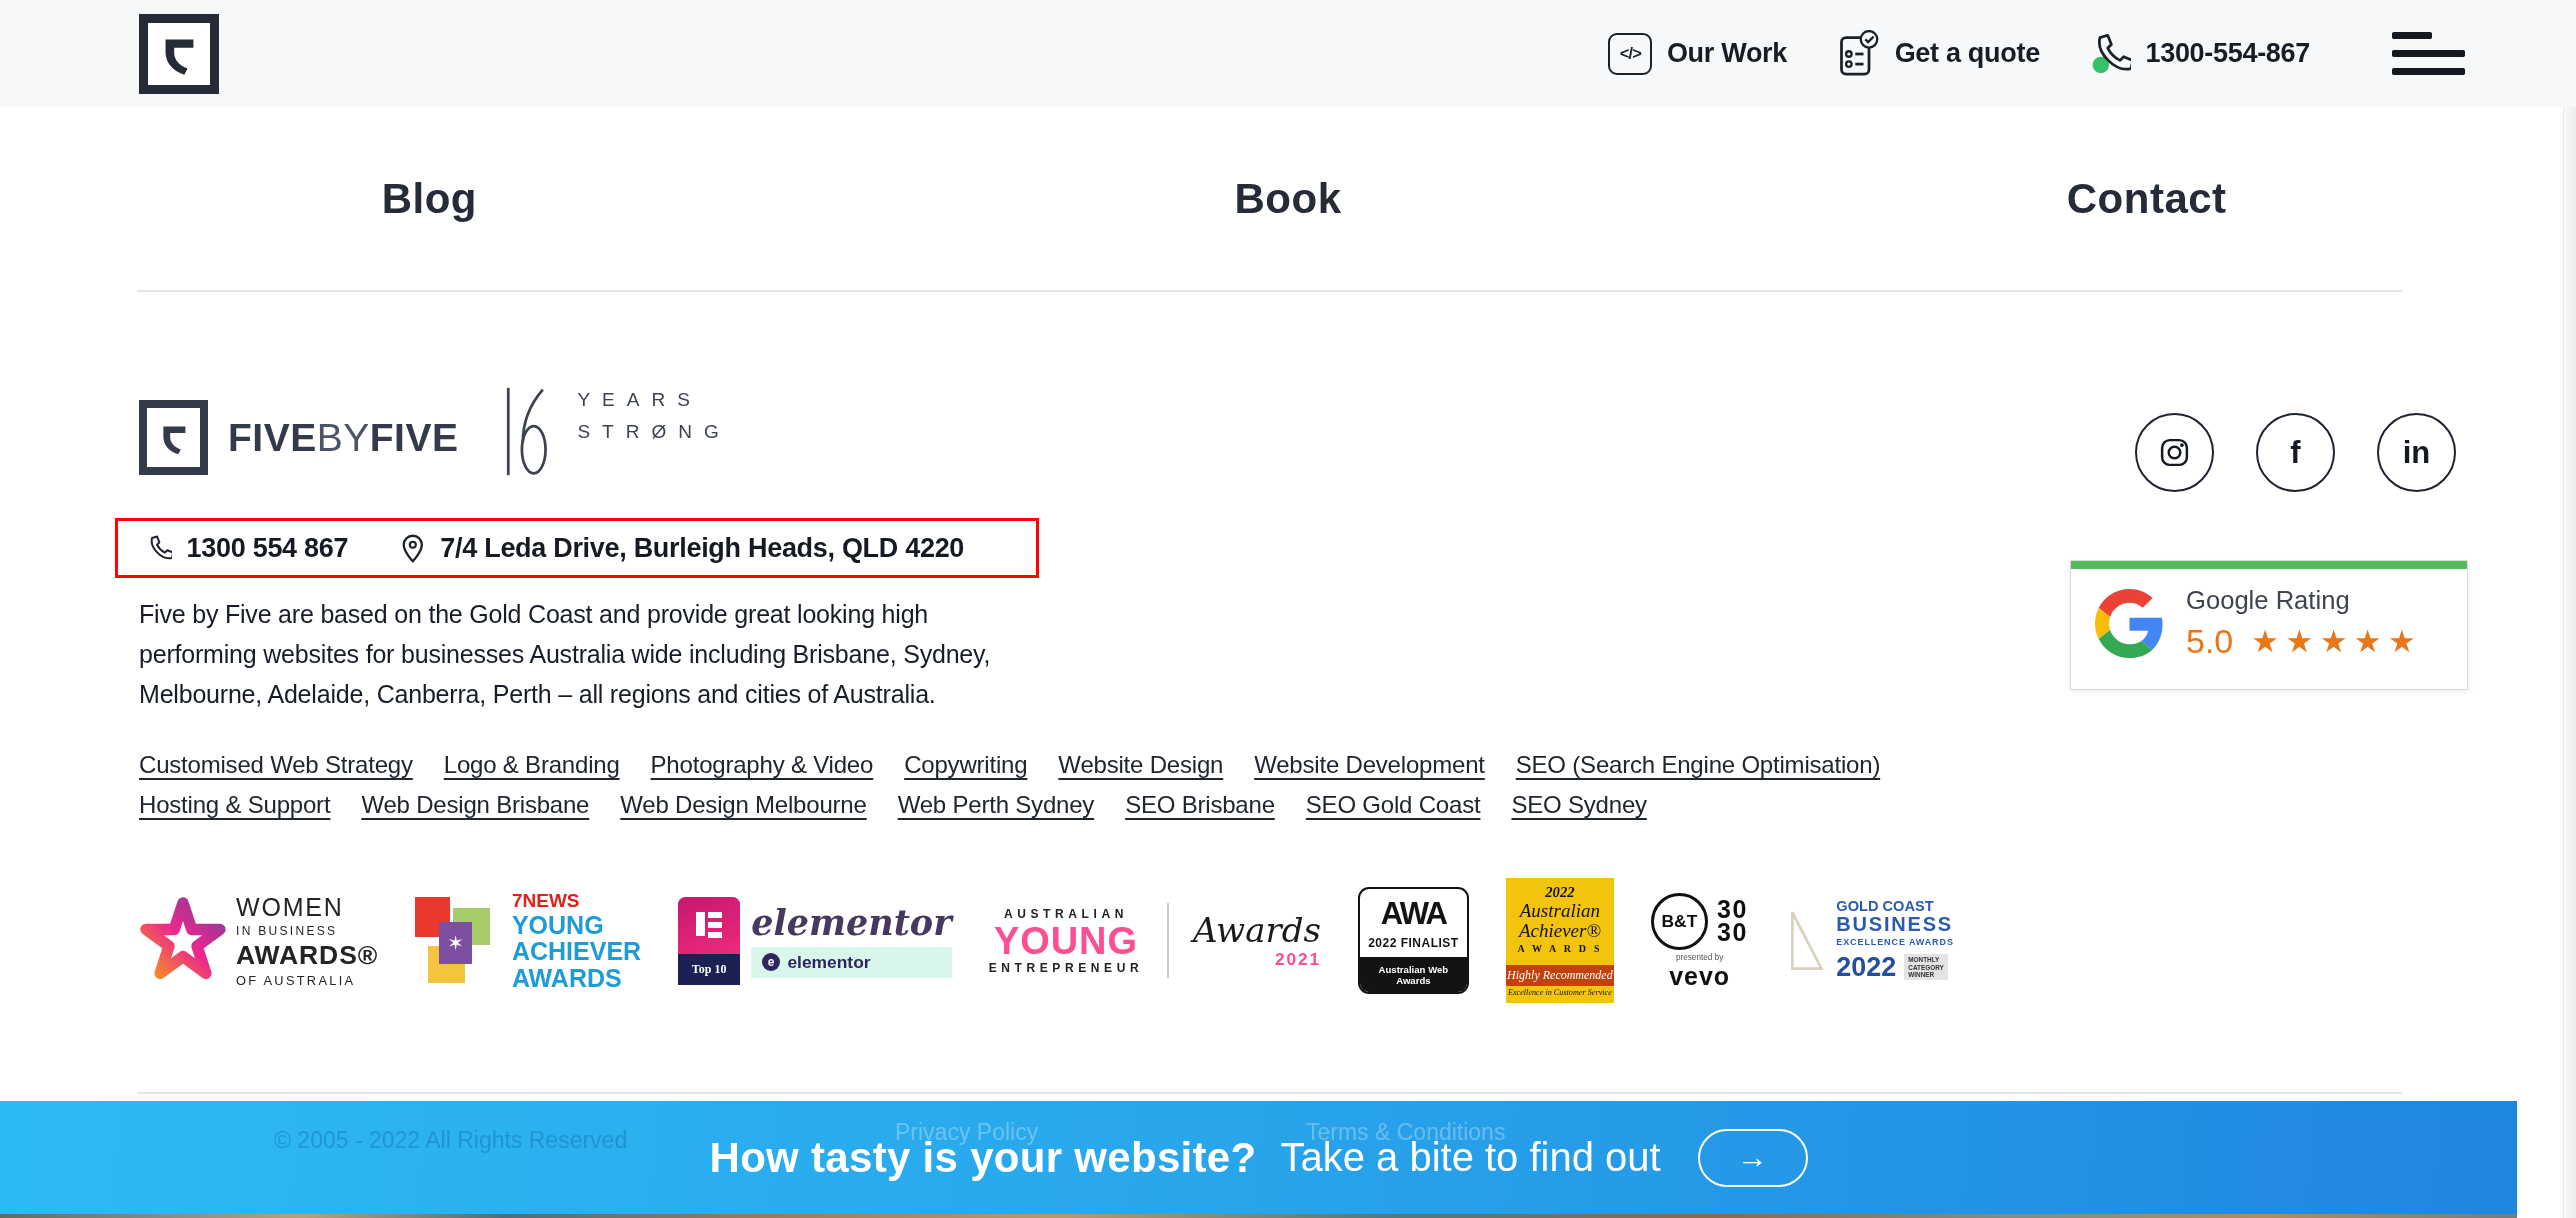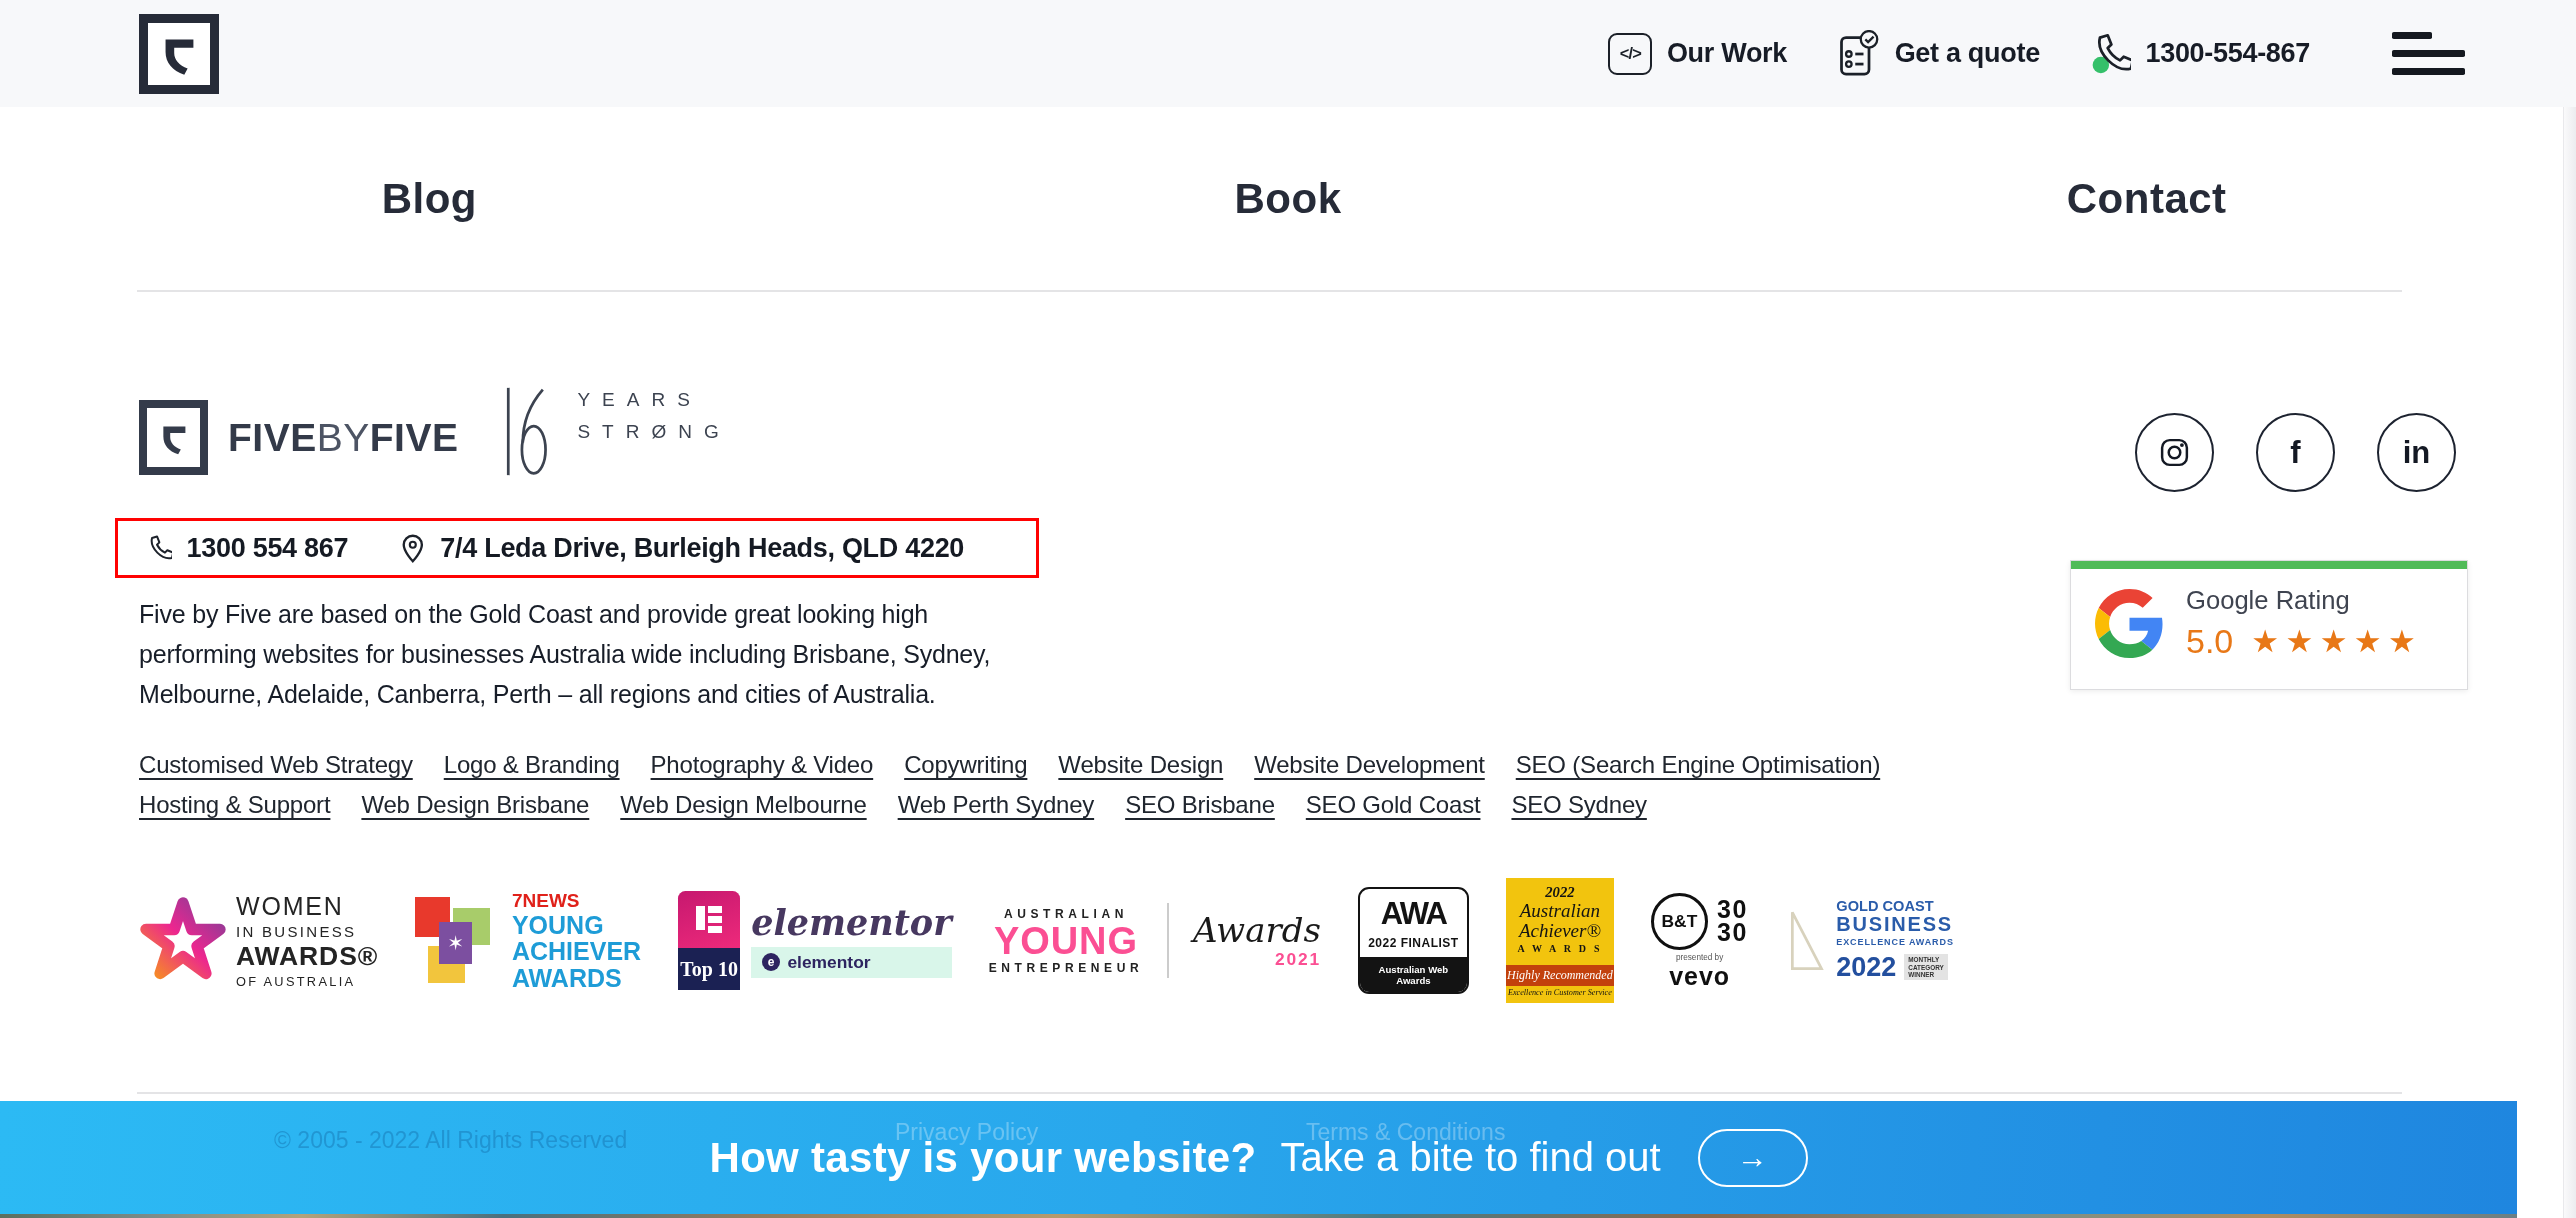--- a/index.html
+++ b/index.html
@@ -65,42 +65,42 @@
   .lr1 { top:751px; } .lr2 { top:791px; }
   .f-link { font-size:24px; color:#20262f; text-decoration:underline; text-underline-offset:4.6px; cursor:pointer; letter-spacing:-0.2px; }
 
   
   .awards { position:absolute; left:139px; top:882px; height:117px; display:flex; align-items:center; gap:37px; }
   .award { display:flex; align-items:center; flex:none; }
 
   .wib { gap:9px; }
   .wib-text { text-align:left; color:#242424; }
   .wib-l1 { font-size:25px; font-weight:500; letter-spacing:1.8px; }
-  .wib-l2 { font-size:15px; letter-spacing:2.3px; margin:1.8px 0; }
+  .wib-l2 { font-size:12px; letter-spacing:2.3px; margin:1.8px 0; }
   .wib-l3 { font-size:26.5px; font-weight:600; letter-spacing:0.9px; }
   .wib-l4 { font-size:12.8px; letter-spacing:2.3px; margin-top:1.8px; }
 
   .ya { gap:12.8px; }
   .ya-squares { position:relative; width:84px; height:88px; }
   .ya-squares div { position:absolute; }
   .ya-red { left:0; top:0; width:35px; height:40px; background:#e8392c; }
   .ya-green { left:38px; top:11px; width:37px; height:37px; background:#a8cc6a; }
   .ya-yellow { left:12.8px; top:49px; width:37px; height:37px; background:#f2c53d; }
   .ya-purple { left:24px; top:25.6px; width:33px; height:42px; background:#7c4fa0; display:flex; align-items:center; justify-content:center; color:#fff; font-size:20px; }
   .ya-text .ya-brand { font-size:19px; font-weight:800; color:#e0211a; }
   .ya-text .ya-big { font-size:25px; font-weight:800; color:#1e9cd7; line-height:26.5px; }
 
   .ele { gap:11px; }
   .ele-col1 { display:flex; flex-direction:column; }
   .ele-sq { width:62px; height:57px; border-radius:7.3px 7.3px 0 0; background:linear-gradient(160deg,#c6186f,#ee2a7b); display:flex; align-items:center; justify-content:center; }
   .ele-e { display:flex; gap:3.7px; }
   .ele-e .v { width:8.2px; height:24px; background:#fff; }
   .ele-e .hcol { display:flex; flex-direction:column; gap:3.7px; justify-content:center; }
   .ele-e .h { width:13.7px; height:6.4px; background:#fff; }
-  .ele-top10 { width:62px; height:42px; background:#1b2153; color:#fff; font-size:20px; font-weight:700; display:flex; align-items:center; justify-content:center; font-family:"Liberation Serif", serif; }
+  .ele-top10 { width:62px; height:31px; background:#1b2153; color:#fff; font-size:12px; font-weight:700; display:flex; align-items:center; justify-content:center; font-family:"Liberation Serif", serif; }
   .ele-col2 { display:flex; flex-direction:column; gap:3.7px; }
   .ele-script { font-family:"DejaVu Serif", serif; font-style:italic; font-weight:700; font-size:35px; color:#473860; line-height:40px; }
   .ele-badge { height:31px; background:#d9f6ea; display:flex; align-items:center; gap:7.3px; padding:0 11px; }
   .ele-badge .dot { width:18px; height:18px; border-radius:50%; background:#2d2460; color:#fff; font-size:12px; font-weight:700; display:flex; align-items:center; justify-content:center; }
   .ele-badge .txt { font-size:17.4px; font-weight:800; color:#2d2460; }
 
   .sem { width:285px; height:69px; background:#111111; border:2.7px solid #c8973c; border-radius:3.7px; display:flex; align-items:center; gap:11px; padding:0 11px; }
   .sem-lens { position:relative; width:37px; height:42px; flex:none; }
   .sem-lens .ring { width:33px; height:37px; border:3.7px solid #d7a43f; border-radius:50%; }
   .sem-lens .handle { position:absolute; left:-3.7px; bottom:1.8px; width:16.4px; height:3.7px; background:#d7a43f; transform:rotate(35deg); }

